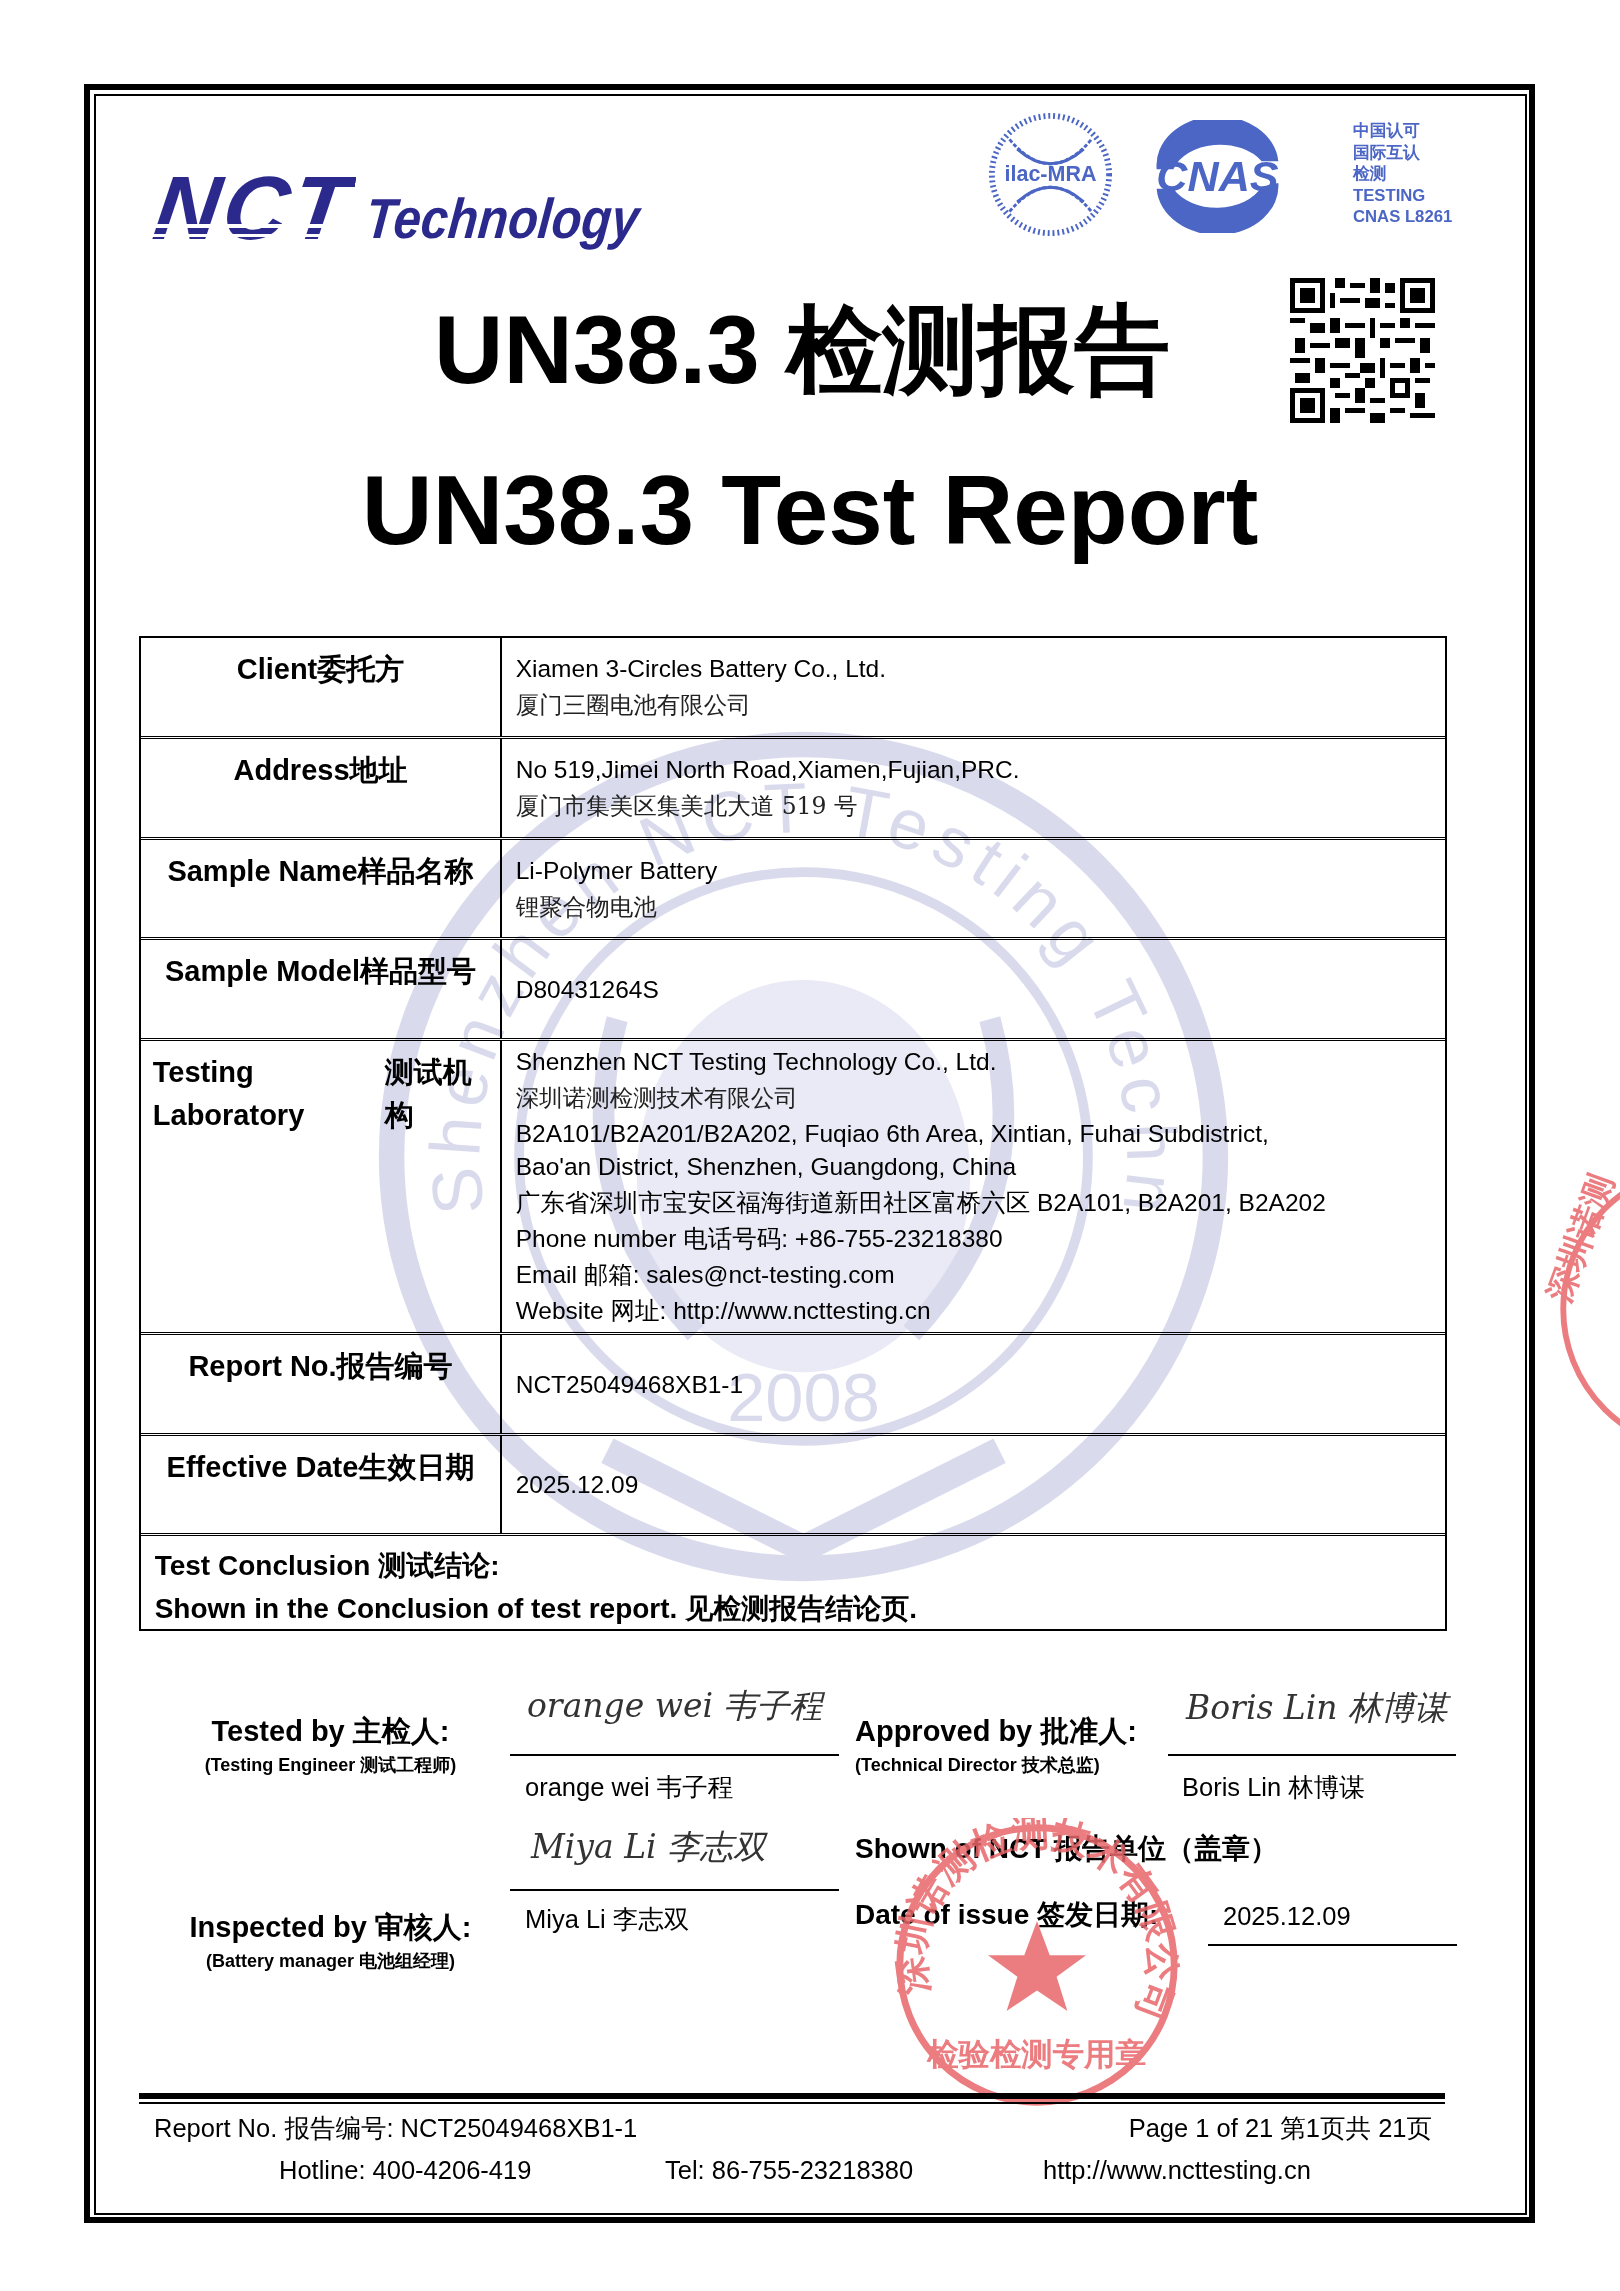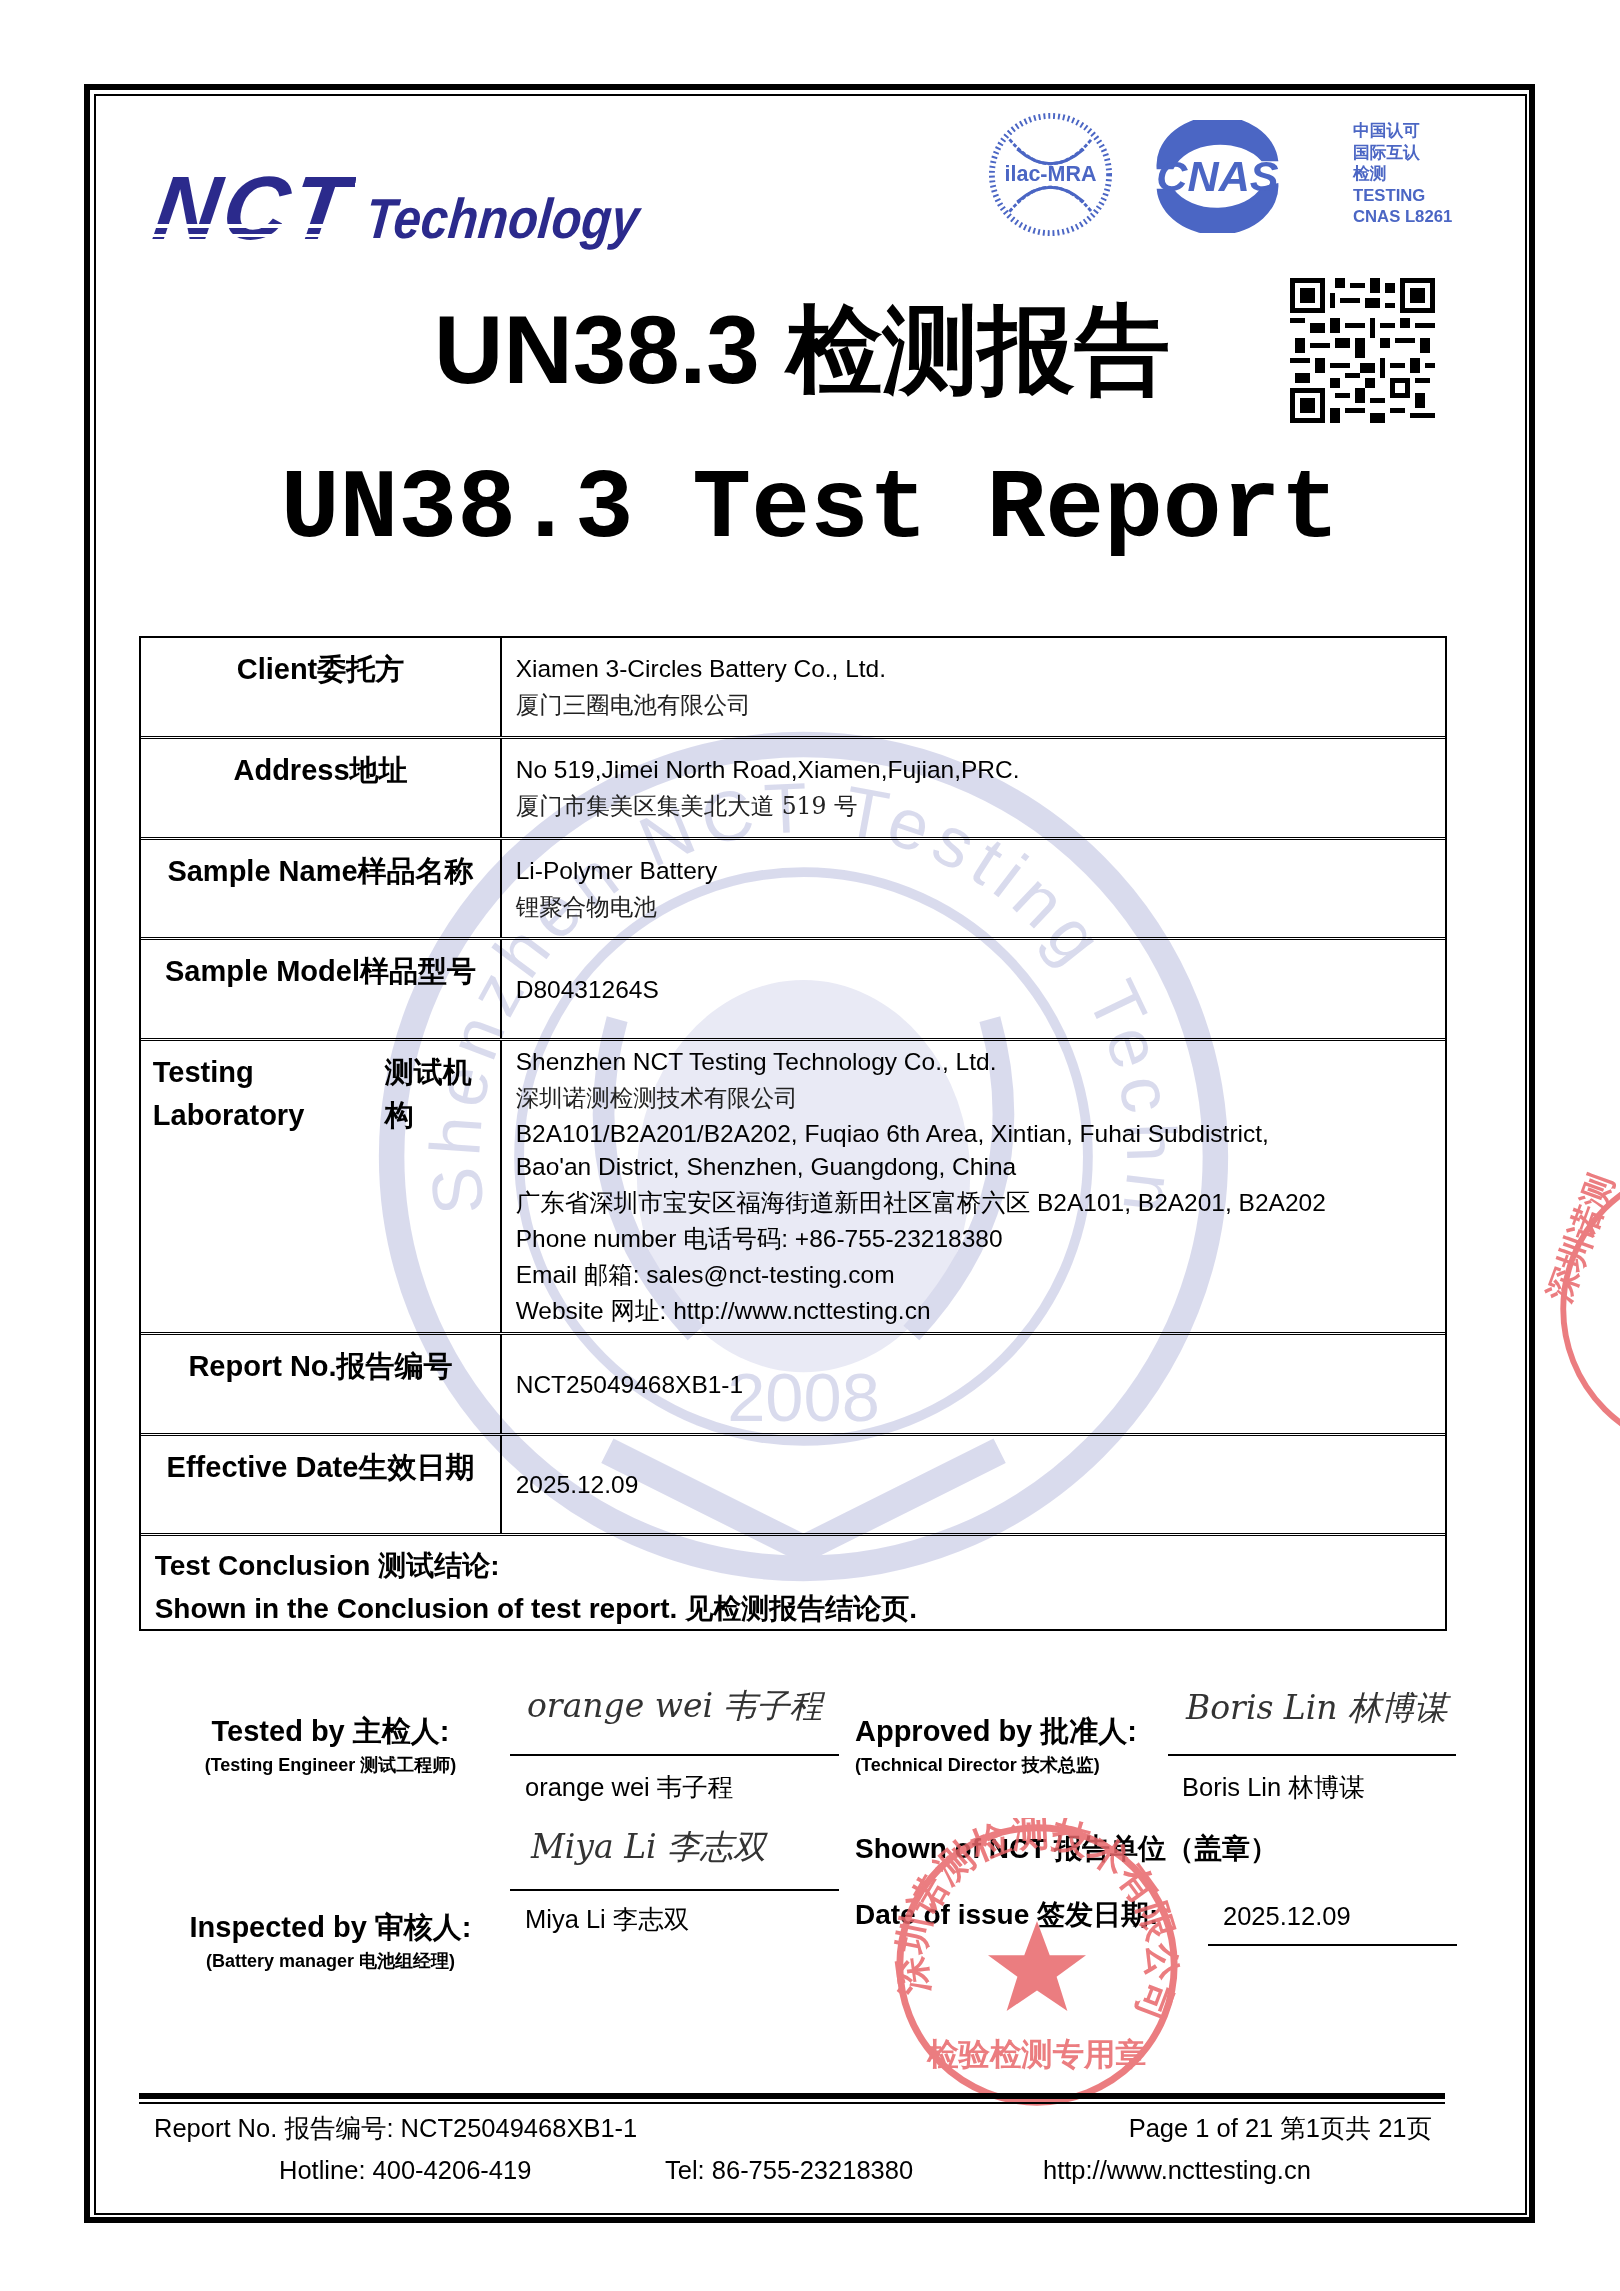--- a/index.html
+++ b/index.html
@@ -23,21 +23,21 @@
   
   .ilac { left: 988px; top: 110px; width: 125px; height: 129px; }
   .cnas { left: 1139px; top: 120px; width: 157px; height: 113px; }
   .cnas-text { left: 1313px; top: 120px; color: #4b66c4; font-weight: bold; font-size: 16.7px; line-height: 21.6px; margin-left: 40px; }
 
   .qr { left: 1290px; top: 278px; width: 145px; height: 145px; }
 
   
   .title-cn { left: 0; width: 1620px; top: 302px; text-align: center; font-size: 96px; font-weight: bold; line-height: 1; padding-right: 16px; }
   .title-cn span { display: inline-block; transform: translateX(-7.8px); }
-  .title-en { left: 0; width: 1620px; top: 461px; text-align: center; font-size: 98px; font-weight: bold; line-height: 1; font-family: Liberation Mono, monospace; }
+  .title-en { left: 0; width: 1620px; top: 461px; text-align: center; font-size: 98px; font-weight: bold; line-height: 1; }
 
   
   .watermark { left: 372px; top: 725px; width: 863px; height: 863px; opacity: 0.32; pointer-events: none; }
 
   
   .info-table { left: 139px; top: 636px; width: 1308px; border: 2.9px solid #000; box-sizing: border-box; border-collapse: separate; }
   .row { display: flex; border-bottom: 3.9px double #000; box-sizing: border-box; }
   .row:last-child { border-bottom: none; }
   .cell-label { width: 361px; border-right: 2.9px double #000; box-sizing: border-box; padding: 9.8px 11.8px; display: flex; justify-content: center; font-weight: bold; font-size: 29px; line-height: 43px; }
   .cell-value { flex: 1; padding: 7.8px 13.7px; display: flex; flex-direction: column; justify-content: center; font-size: 24.5px; line-height: 37px; }

